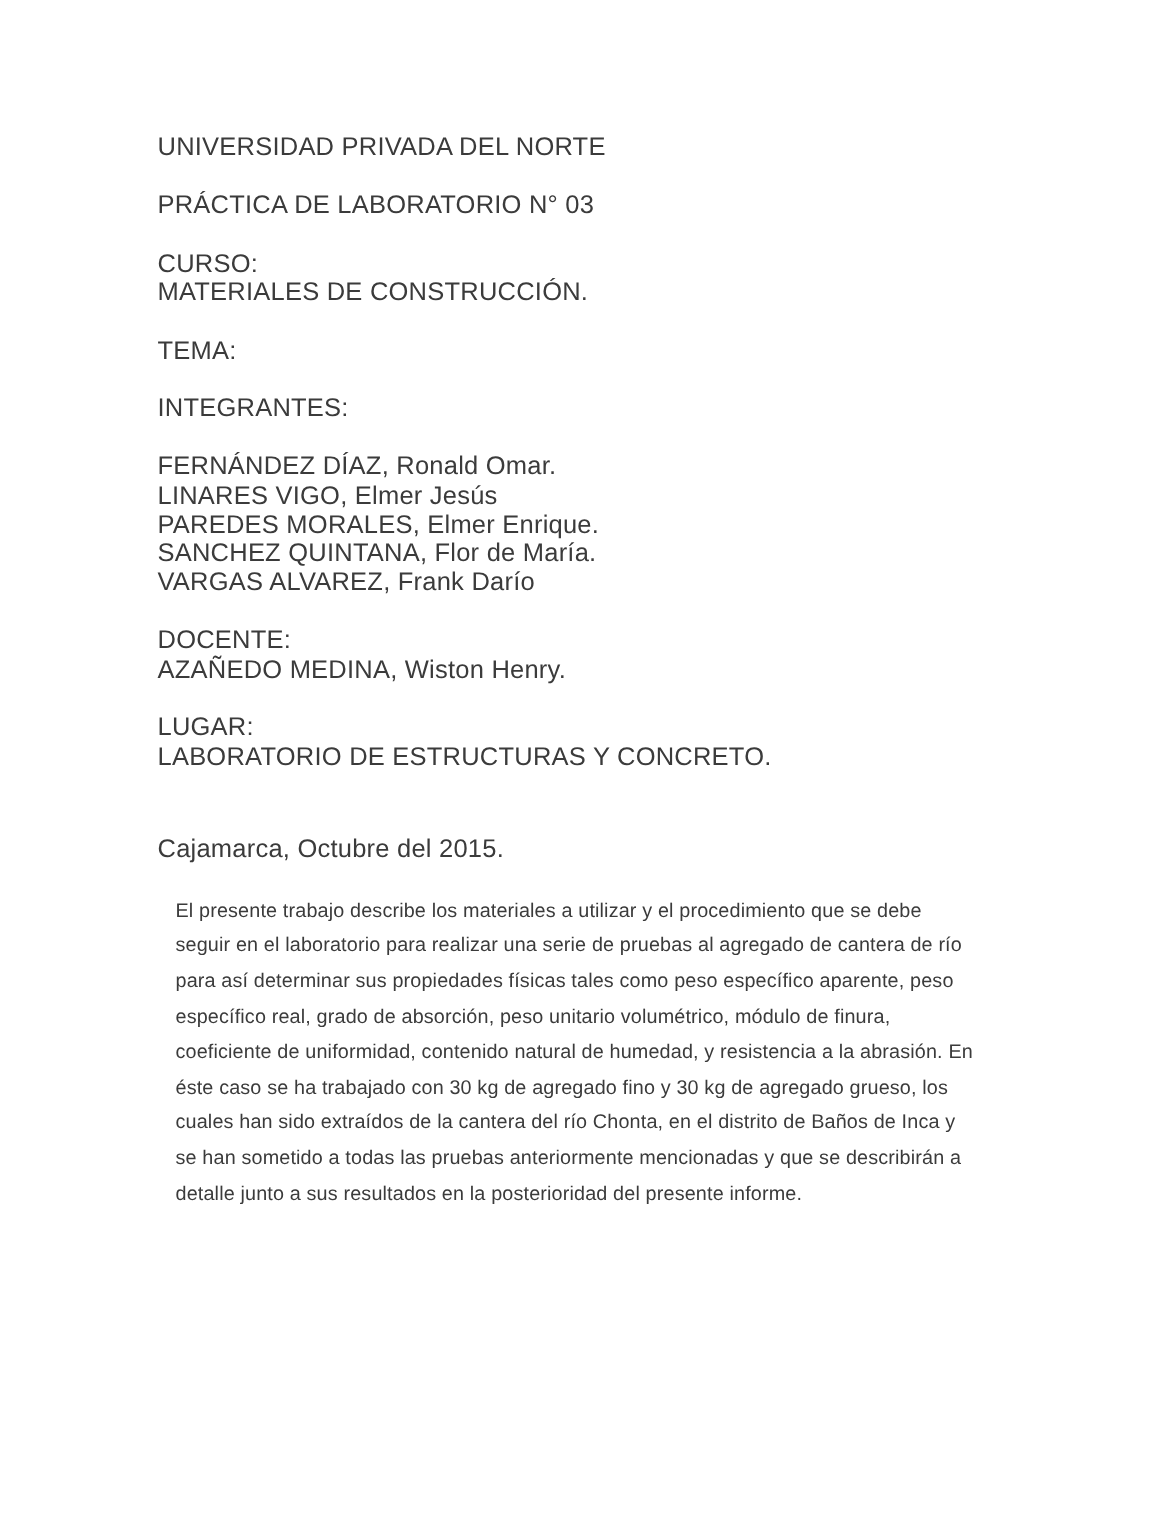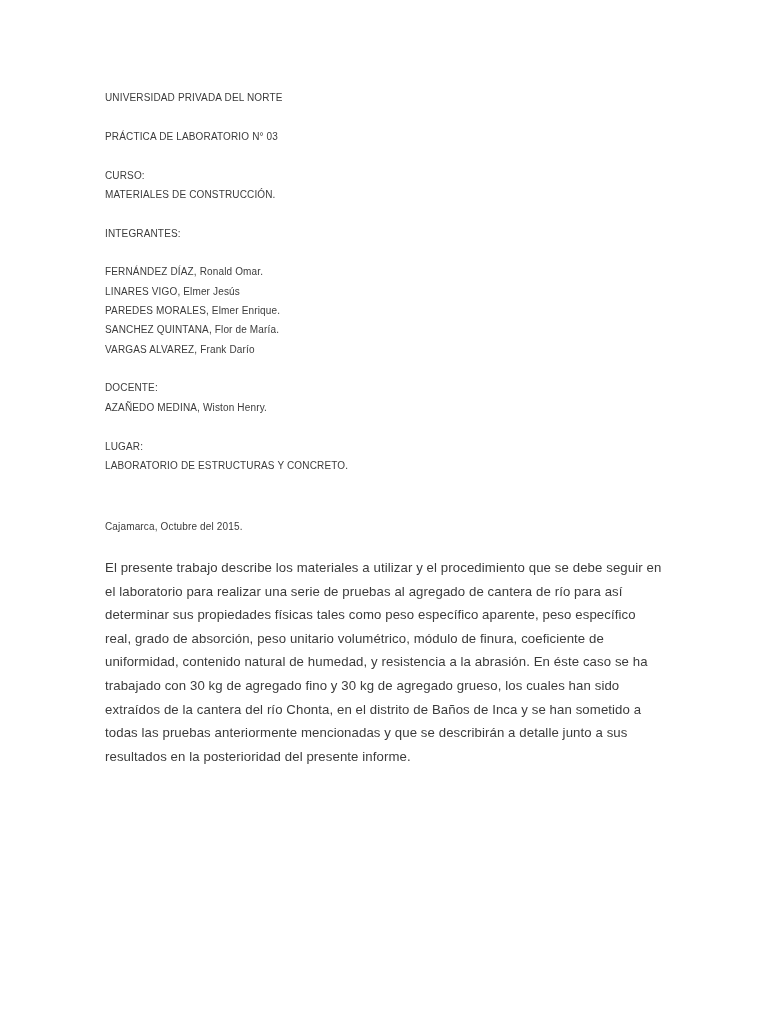--- a/index.html
+++ b/index.html
@@ -23,21 +23,21 @@
     box-sizing: border-box;
     overflow: hidden;
   }
   .content {
     position: absolute;
     left: 105px;
     top: 88px;
     width: 558px;
   }
   .line {
-    font-size: 10px;
+    font-size: 17px;
     line-height: 19.3px;
     letter-spacing: 0.15px;
     white-space: pre-wrap;
   }
   .block {
     margin: 0 0 19.5px 0;
   }
   .block.tight {
     margin-bottom: 4px;
   }
@@ -45,21 +45,21 @@
     margin: 0 0 19.5px 0;
   }
   .spacer-lg {
     height: 38px;
   }
   .para {
     font-size: 13.2px;
     line-height: 23.6px;
     letter-spacing: 0.1px;
     text-align: left;
-    margin: 0;
+    margin: 12px;
   }
   .heading {
     font-size: 13.2px;
     line-height: 19.3px;
     letter-spacing: 0.15px;
     margin: 0;
   }
 </style>
 </head>
 <body>
@@ -75,20 +75,21 @@
     <div class="block">
       <div class="line">PRÁCTICA DE LABORATORIO N° 03</div>
     </div>
 
     <div class="block">
       <div class="line">CURSO:</div>
       <div class="line">MATERIALES DE CONSTRUCCIÓN.</div>
     </div>
 
     <div class="block">
+      <div class="line">TEMA:</div>
     </div>
 
     <div class="block">
       <div class="line">INTEGRANTES:</div>
     </div>
 
     <div class="names">
       <div class="line">FERNÁNDEZ DÍAZ, Ronald Omar.</div>
       <div class="line">LINARES VIGO, Elmer Jesús</div>
       <div class="line">PAREDES MORALES, Elmer Enrique.</div>

